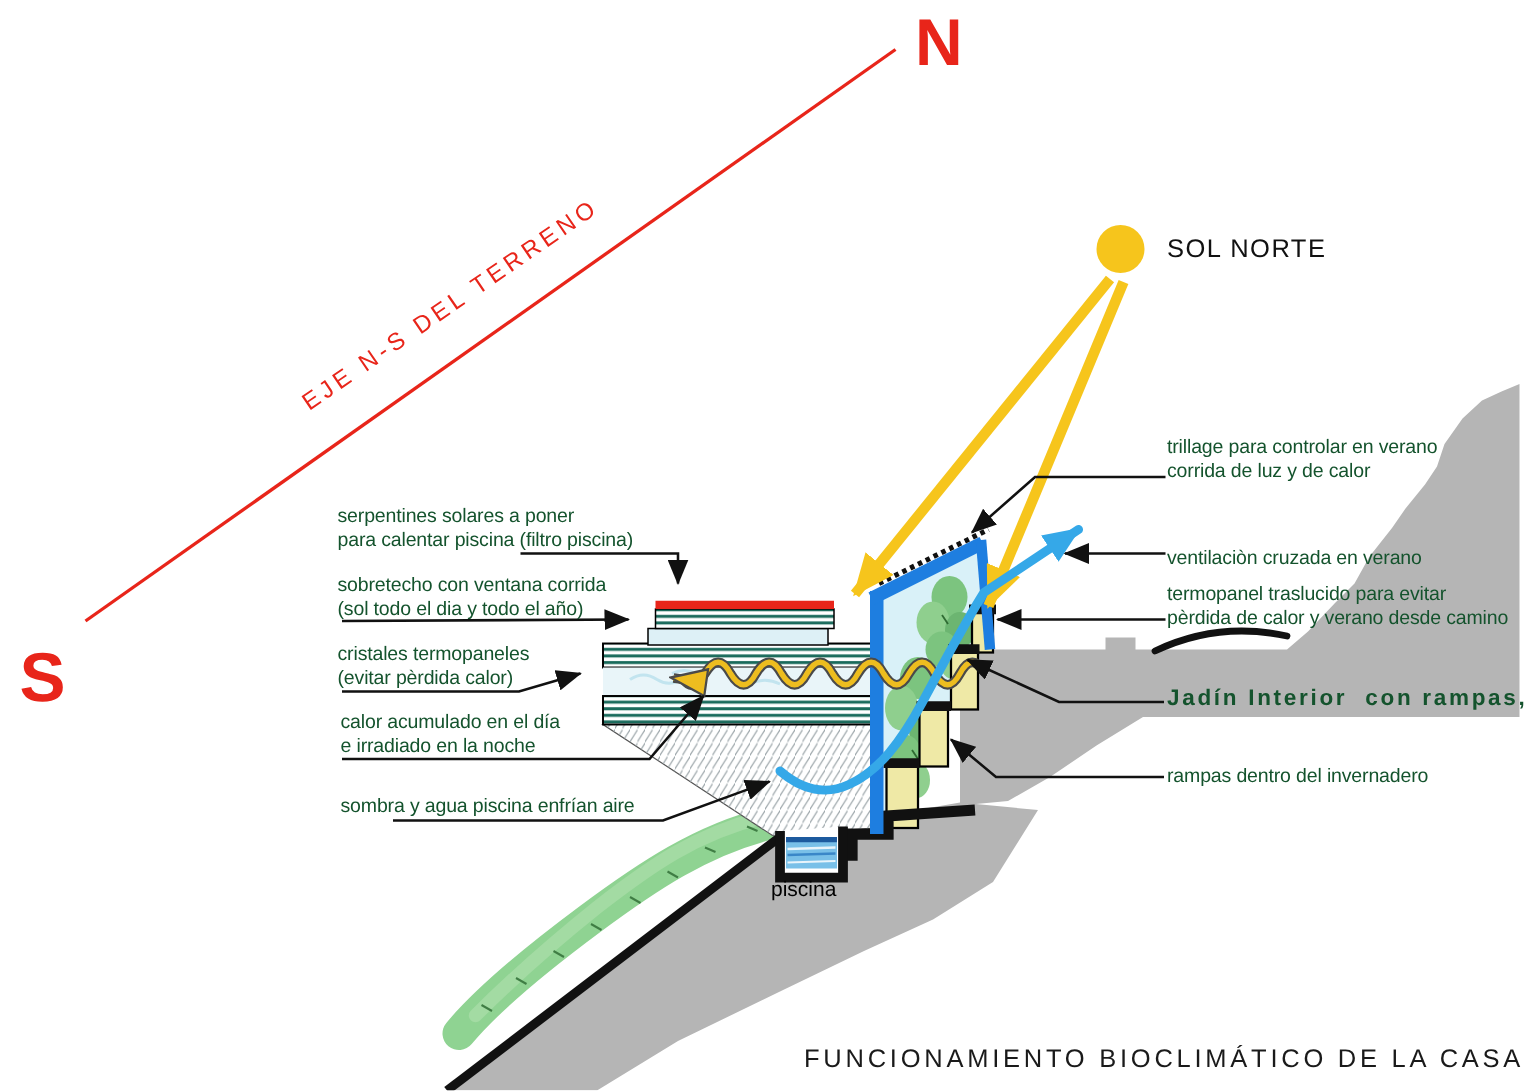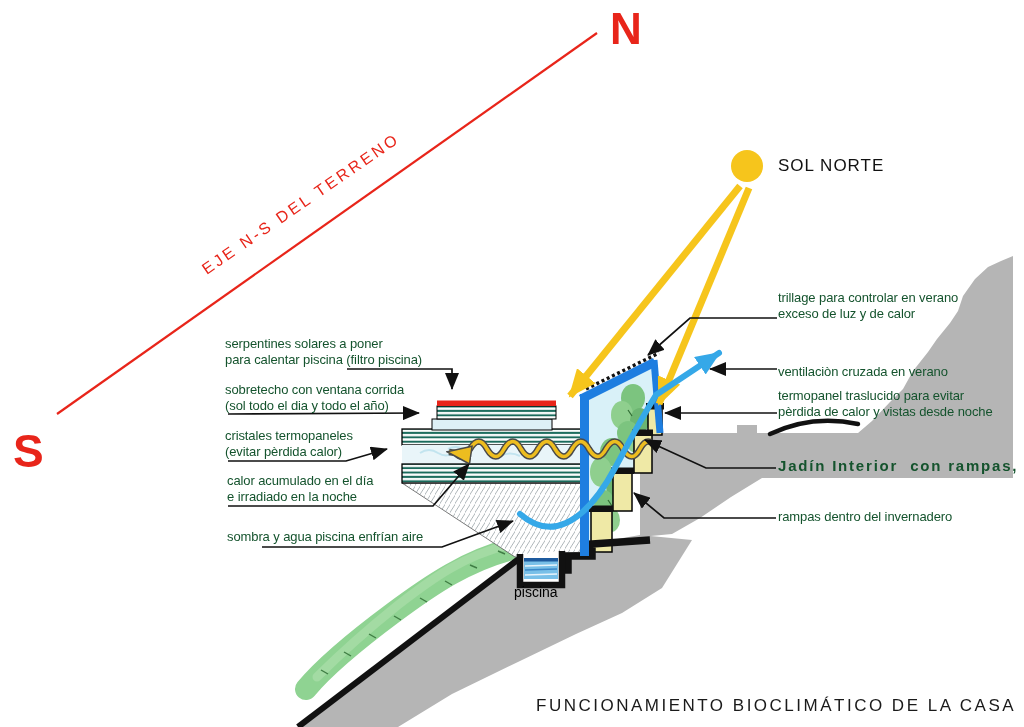--- a/index.html
+++ b/index.html
@@ -201,28 +201,28 @@
 <div class="lbl" style="left:227px;top:473px">
   <div>calor acumulado en el día</div>
   <div>e irradiado en la noche</div>
 </div>
 <div class="lbl" style="left:227px;top:529px">
   <div>sombra y agua piscina enfrían aire</div>
 </div>
 
 <div class="lbl" style="left:778px;top:290px">
   <div>trillage para controlar en verano</div>
-  <div>exceso de luz y de calor</div>
+  <div>corrida de luz y de calor</div>
 </div>
 <div class="lbl" style="left:778px;top:364px">
   <div>ventilaciòn cruzada en verano</div>
 </div>
 <div class="lbl" style="left:778px;top:388px">
   <div>termopanel traslucido para evitar</div>
-  <div>pèrdida de calor y vistas desde noche</div>
+  <div>pèrdida de calor y verano desde camino</div>
 </div>
 <div class="lbl bold right" style="left:778px;top:457px;width:235px">
   <div>Jadín Interior  con rampas,</div>
 </div>
 <div class="lbl" style="left:778px;top:509px">
   <div>rampas dentro del invernadero</div>
 </div>
 
 <div id="pool-label">piscina</div>
 

